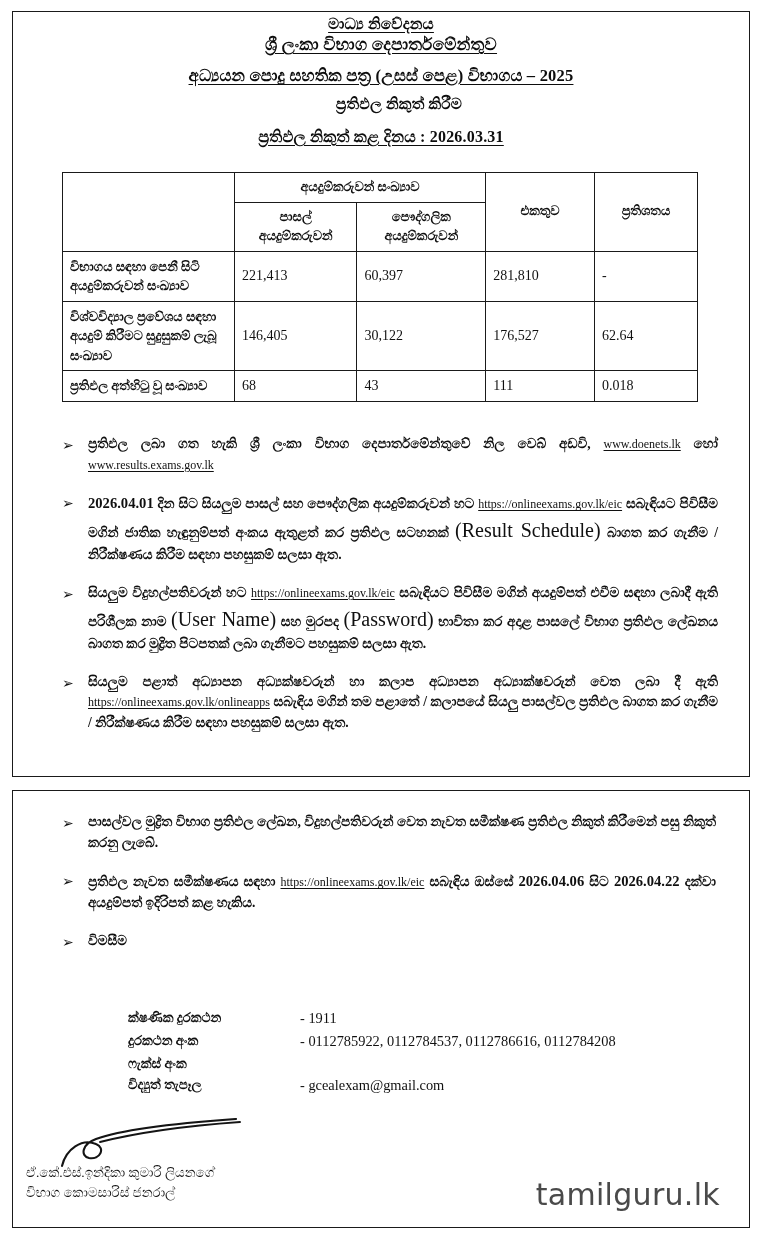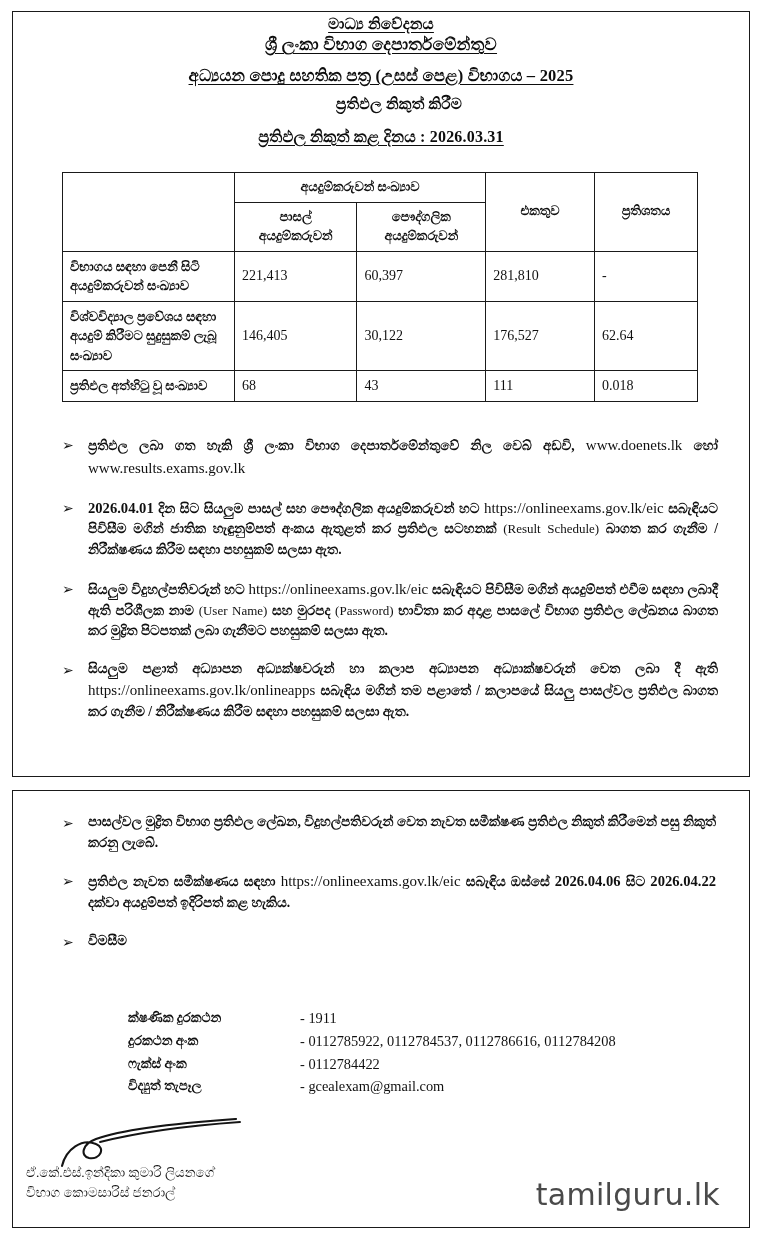--- a/index.html
+++ b/index.html
@@ -124,29 +124,30 @@
   }
   .bullet-text {
     flex: 1 1 auto;
     font-size: 13.6px;
     line-height: 1.52;
     text-align: justify;
     font-weight: bold;
     color: #101010;
   }
   .lnk {
+    text-decoration: underline;
     text-underline-offset: 2px;
     font-weight: normal;
     font-family: "Liberation Serif", serif;
-    font-size: 15px;
+    font-size: 12px;
   }
   .lat {
     font-family: "Liberation Serif", serif;
     font-weight: normal;
-    font-size: 13px;
+    font-size: 20px;
   }
   .lat-b {
     font-family: "Liberation Serif", serif;
     font-weight: bold;
     font-size: 14.6px;
   }
 
   
   #contact-block {
     position: absolute;
@@ -307,21 +308,20 @@
   <div class="contact-row">
     <span class="contact-label">ක්ෂණික දුරකථන</span>
     <span class="contact-value">- 1911</span>
   </div>
   <div class="contact-row">
     <span class="contact-label">දුරකථන අංක</span>
     <span class="contact-value">- 0112785922, 0112784537, 0112786616, 0112784208</span>
   </div>
   <div class="contact-row">
     <span class="contact-label">ෆැක්ස් අංක</span>
-    <span class="contact-value">- 0112784422</span>
   </div>
   <div class="contact-row">
     <span class="contact-label">විද්‍යුත් තැපෑල</span>
     <span class="contact-value em">- gcealexam@gmail.com</span>
   </div>
 </div>
 
 <svg id="signature-mark" viewBox="0 0 190 56">
   <path d="M6 48 C10 31, 26 20, 40 26 C50 30, 44 42, 33 40 C24 38, 26 26, 40 21 C62 13, 110 6, 180 1" fill="none" stroke="#141414" stroke-width="2.1" stroke-linecap="round"></path>
   <path d="M44 24 C76 16, 128 8, 184 4" fill="none" stroke="#141414" stroke-width="1.9" stroke-linecap="round"></path>

